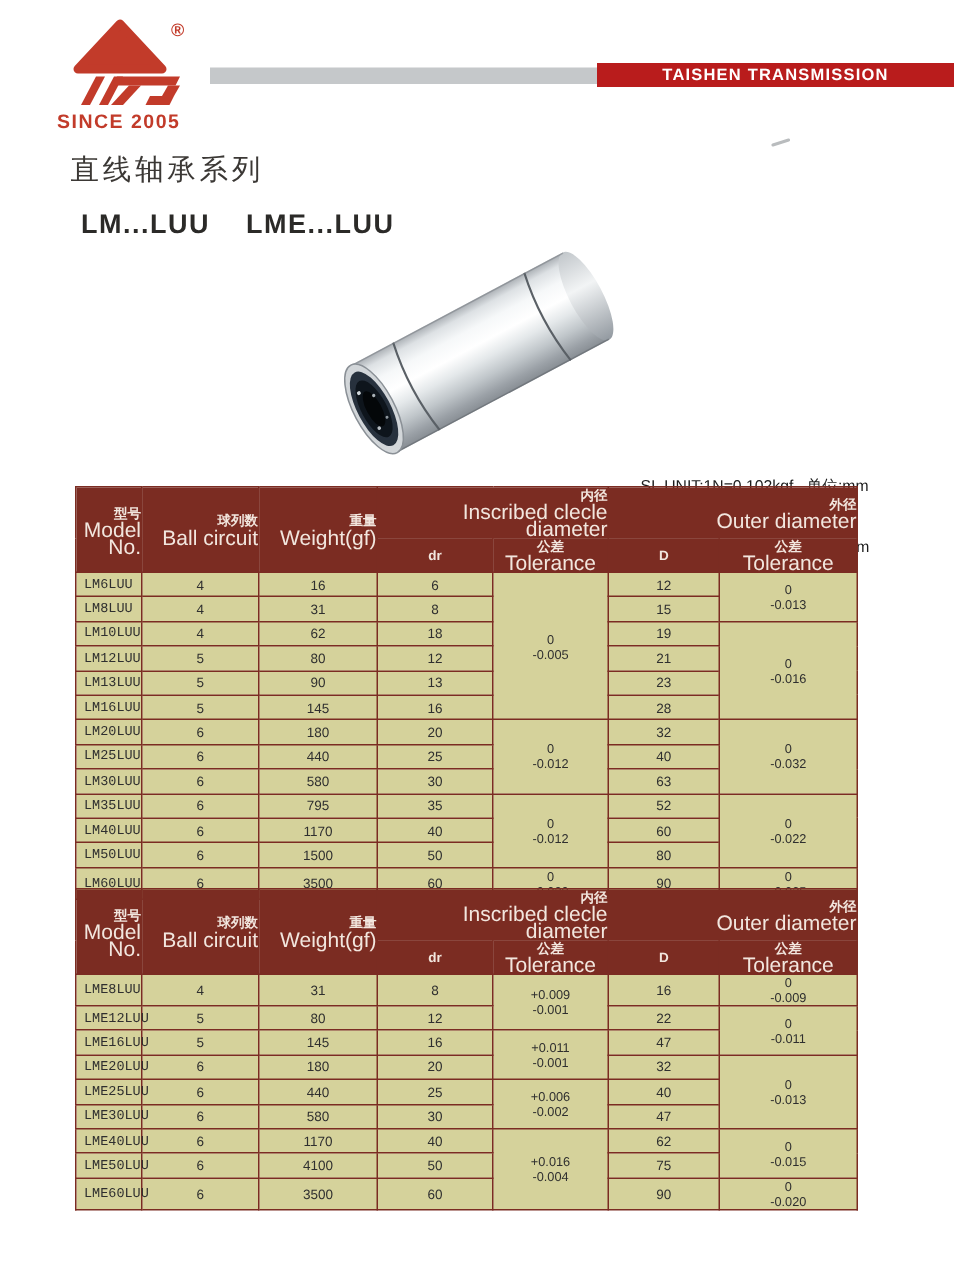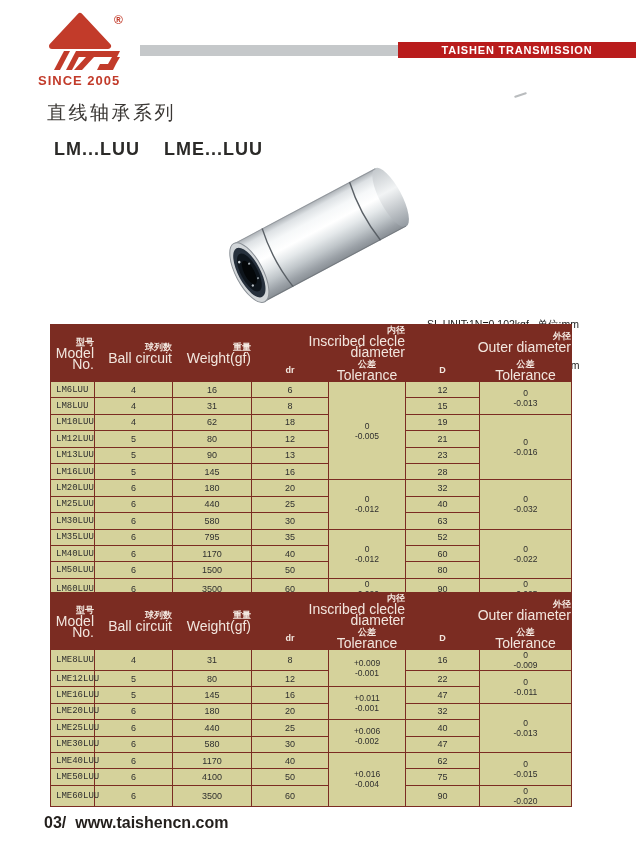--- a/index.html
+++ b/index.html
@@ -434,17 +434,14 @@
           <td>60</td>
           <td>90</td>
           <td class="tol" rowspan="1">
             <div>0</div>
             <div>-0.020</div>
           </td>
         </tr>
       </tbody>
     </table>
 
-  <div class="footer">
-    <span>03/</span><span class="site">www.taishencn.com</span>
-  </div>
 
 </div>
 
 </body></html>

